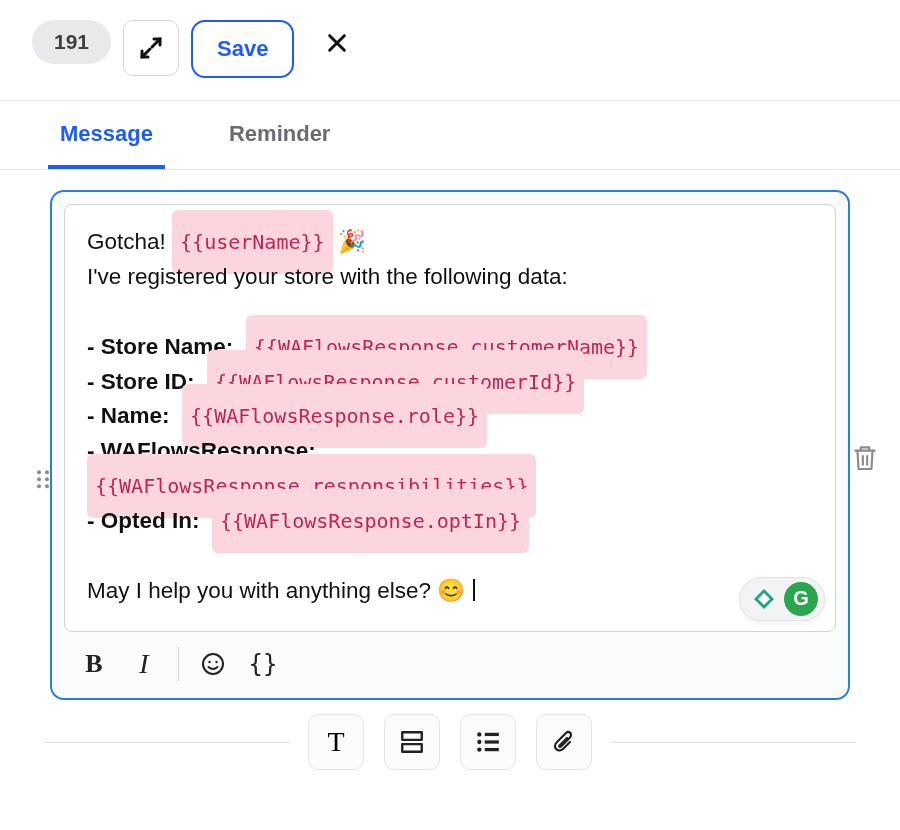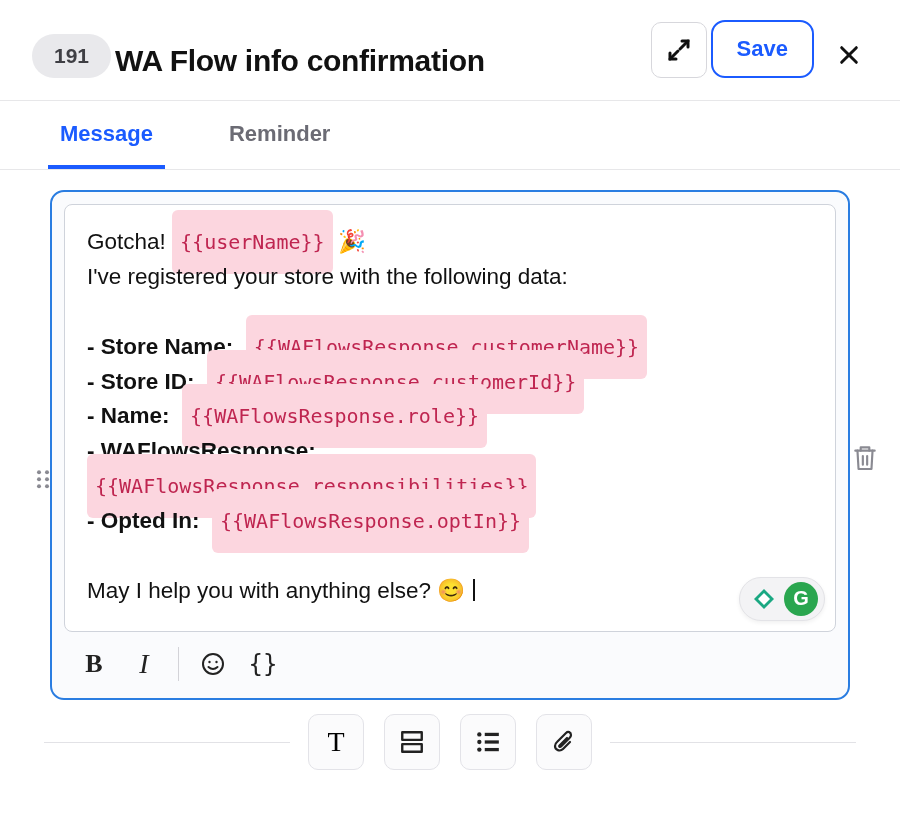--- a/index.html
+++ b/index.html
@@ -1,20 +1,20 @@
 <!DOCTYPE html>
 <html><head>
 <meta charset="utf-8">
 <style>
   * { box-sizing: border-box; margin: 0; padding: 0; }
   html, body { width: 900px; height: 830px; font-family: -apple-system, BlinkMacSystemFont, "Segoe UI", Helvetica, Arial, sans-serif; background: #fff; color: #111; }
 
   
   .header {
-    display: flex; align-items: flex-end; gap: 4px;
+    display: flex; align-items: flex-start; gap: 12px;
     padding: 20px 28px 22px 32px;
     border-bottom: 1px solid #e7e7e9;
   }
   .badge {
     background: #e9e9ec; color: #3f3f44; font-weight: 600;
     font-size: 21px; padding: 10px 22px; border-radius: 999px;
   }
   .title {
     font-size: 30px; font-weight: 800; letter-spacing: -0.3px;
     flex: 1;
@@ -112,21 +112,20 @@
     width: 56px; height: 56px; border: 1px solid #e3e3e8; border-radius: 10px; background: #fbfbfc;
     display: inline-flex; align-items: center; justify-content: center; font-size: 26px; cursor: pointer;
   }
   svg { display: block; }
 </style>
 </head>
 <body>
 
 <div class="header">
   <span class="badge">191</span>
-  <div class="title">WA Flow info confirmation</div>
   <button class="icon-btn" aria-label="Expand">
     <svg width="24" height="24" viewBox="0 0 24 24" fill="none" stroke="#111" stroke-width="3" stroke-linecap="round">
       <path d="M13 11 L21 3"></path>
         <path d="M15 3 H21 V9"></path>
       <path d="M11 13 L3 21"></path>
         <path d="M9 21 H3 V15"></path>
     </svg>
   </button>
   <button class="save-btn">Save</button>
   <button class="close-btn" aria-label="Close">

